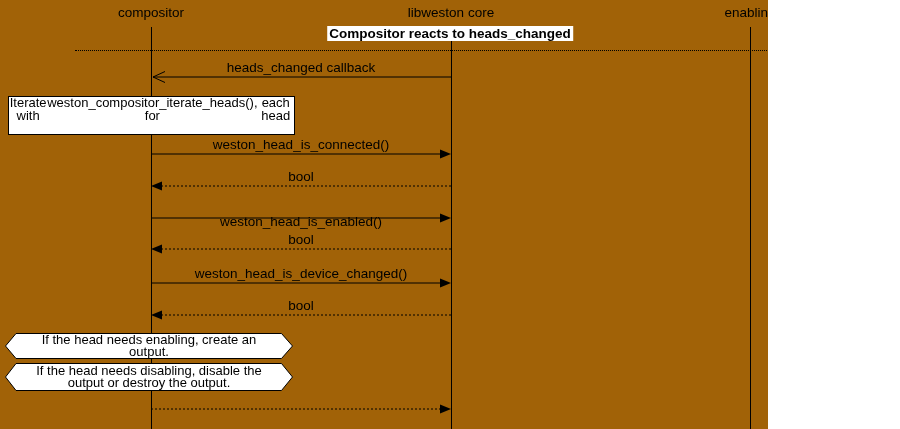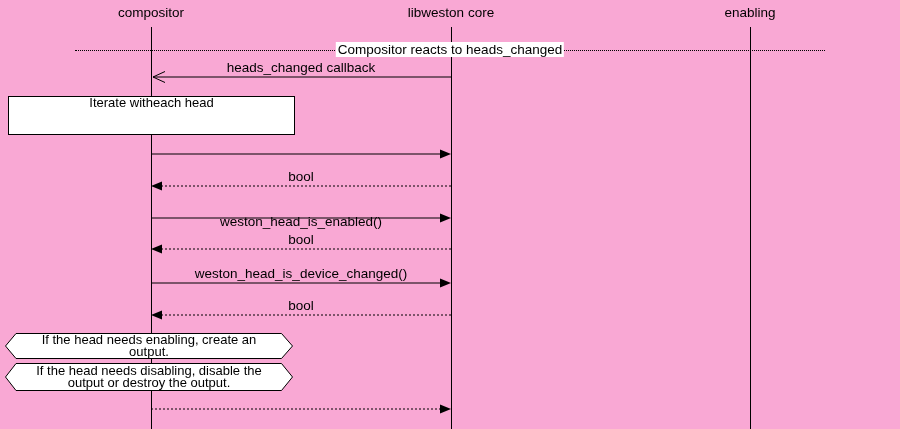--- a/index.html
+++ b/index.html
@@ -1,20 +1,20 @@
 <!DOCTYPE html>
 <html><head>
 <meta charset="utf-8">
 <style>
   html, body { margin: 0; padding: 0; background: #fff; }
   .canvas {
     position: relative;
-    width: 900px;
+    width: 768px;
     height: 429px;
-    background: #f9a8d4;
+    background: #a16207;
     font-family: "Liberation Sans", "DejaVu Sans", sans-serif;
     font-size: 13.5px;
     color: #000;
     overflow: hidden;
   }
   .lifeline {
     position: absolute;
     top: 27px;
     height: 402px;
     width: 1px;
@@ -29,26 +29,27 @@
   .title-rule {
     position: absolute;
     top: 50px;
     left: 75px;
     width: 750px;
     height: 0;
     border-top: 1px dotted #000;
   }
   .title-text {
     position: absolute;
-    top: 42px;
+    top: 26px;
     left: 450px;
     transform: translateX(-50%);
     background: #fff;
     padding: 0 2px;
     white-space: nowrap;
+    font-weight: bold;
   }
   .msg-label {
     position: absolute;
     left: 151px;
     width: 300px;
     height: 16px;
     text-align: center;
     white-space: nowrap;
   }
   .arrow-svg {
@@ -111,23 +112,25 @@
   <div class="title-text">Compositor reacts to heads_changed</div>
 
   <div class="msg-label" style="top:60px">heads_changed callback</div>
   <svg class="arrow-svg" style="top:70px" viewBox="0 0 300 14">
     <line x1="300" y1="7" x2="2" y2="7"></line>
     <path d="M14 1.5 L2 7 L14 12.5" fill="none"></path>
   </svg>
 
   <div class="note-box">
     <span>Iterate with</span>
+    <span>weston_compositor_iterate_heads(), for</span>
     <span>each head</span>
   </div>
 
+  <div class="msg-label" style="top:137px">weston_head_is_connected()</div>
   <svg class="arrow-svg" style="top:147px" viewBox="0 0 300 14">
     <line x1="0" y1="7" x2="290" y2="7"></line>
     <polygon points="300,7 289,2.6 289,11.4"></polygon>
   </svg>
 
   <div class="msg-label" style="top:169px">bool</div>
   <svg class="arrow-svg" style="top:179px" viewBox="0 0 300 14">
     <line x1="300" y1="7" x2="10" y2="7" stroke-dasharray="2,2"></line>
     <polygon points="0,7 11,2.6 11,11.4"></polygon>
   </svg>

